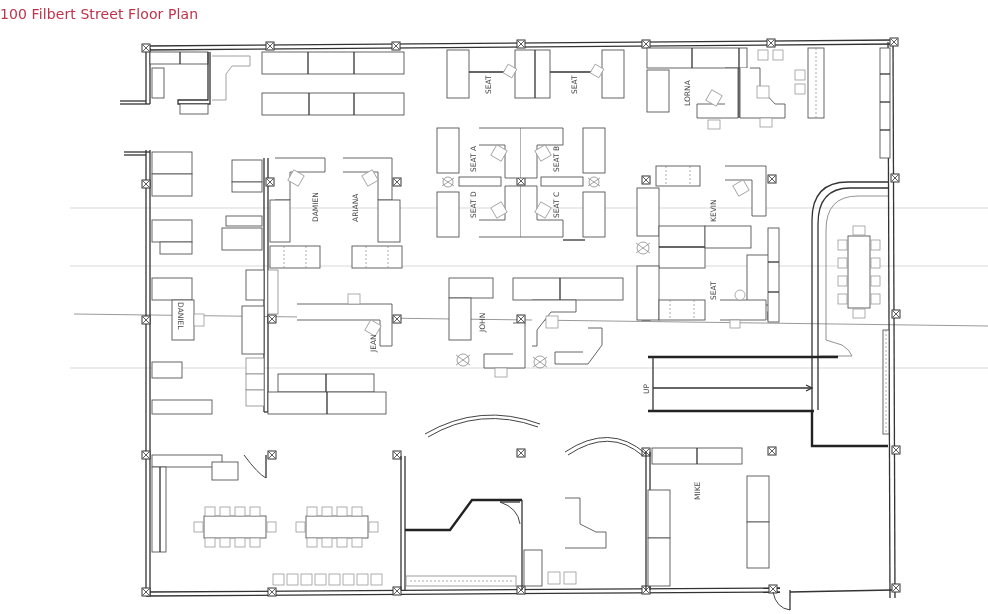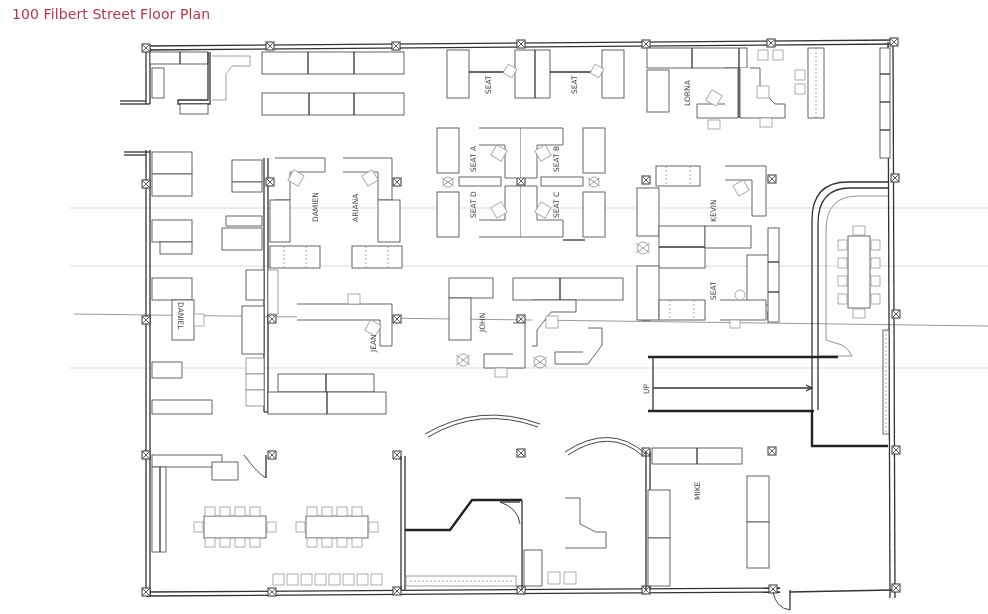--- a/index.html
+++ b/index.html
@@ -1,17 +1,17 @@
 <!DOCTYPE html>
 <html><head>
 <meta charset="utf-8">
 <style>
   html, body { margin: 0; padding: 0; background: #ffffff; }
   body { width: 988px; height: 614px; overflow: hidden; position: relative; font-family: "Liberation Sans", sans-serif; }
-  .title { position: absolute; left: 12px; top: 6px; font-size: 14px; color: #c0314a; letter-spacing: 0.1px; font-family: "DejaVu Sans", sans-serif; }
+  .title { position: absolute; left: 0; top: 6px; font-size: 14px; color: #c0314a; letter-spacing: 0.1px; font-family: "DejaVu Sans", sans-serif; }
   svg.plan { position: absolute; left: 0; top: 0; }
   .wall { stroke: #333; stroke-width: 1.3; fill: none; }
   .wallthick { stroke: #222; stroke-width: 2.4; fill: none; }
   .wallinner { stroke: #777; stroke-width: 0.8; fill: none; }
   .furn { stroke: #555; stroke-width: 0.9; fill: #ffffff; }
   .furnlight { stroke: #888; stroke-width: 0.8; fill: #ffffff; }
   .dash { stroke: #888; stroke-width: 0.7; fill: none; stroke-dasharray: 2 2; }
   .guide { stroke: #cfcfcf; stroke-width: 0.8; }
   .guidedark { stroke: #9a9a9a; stroke-width: 1; }
   .col { stroke: #333; stroke-width: 1; fill: #fff; }

